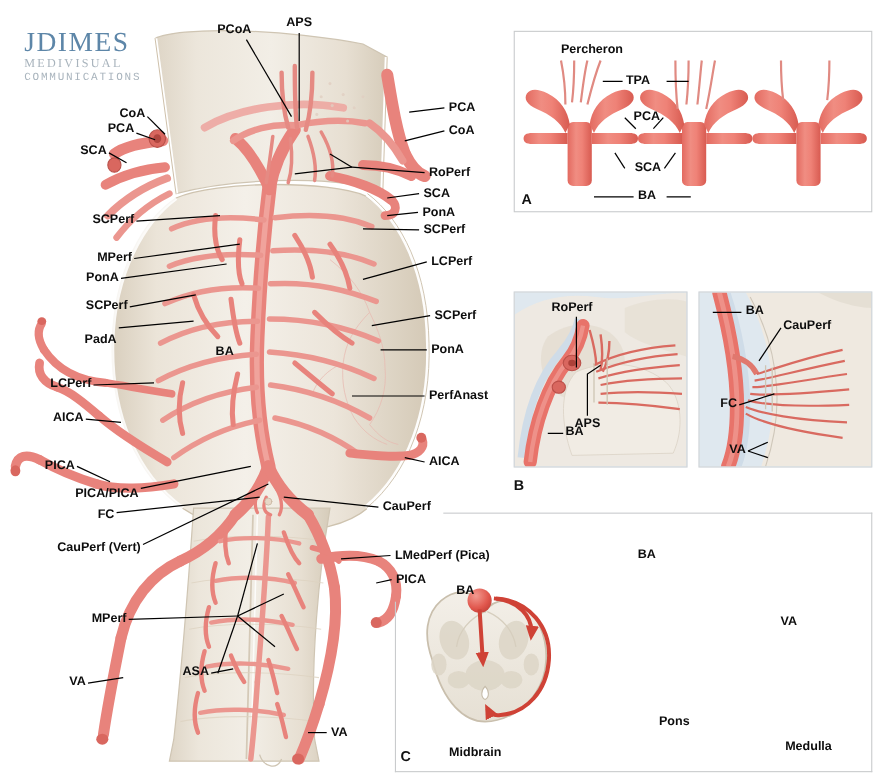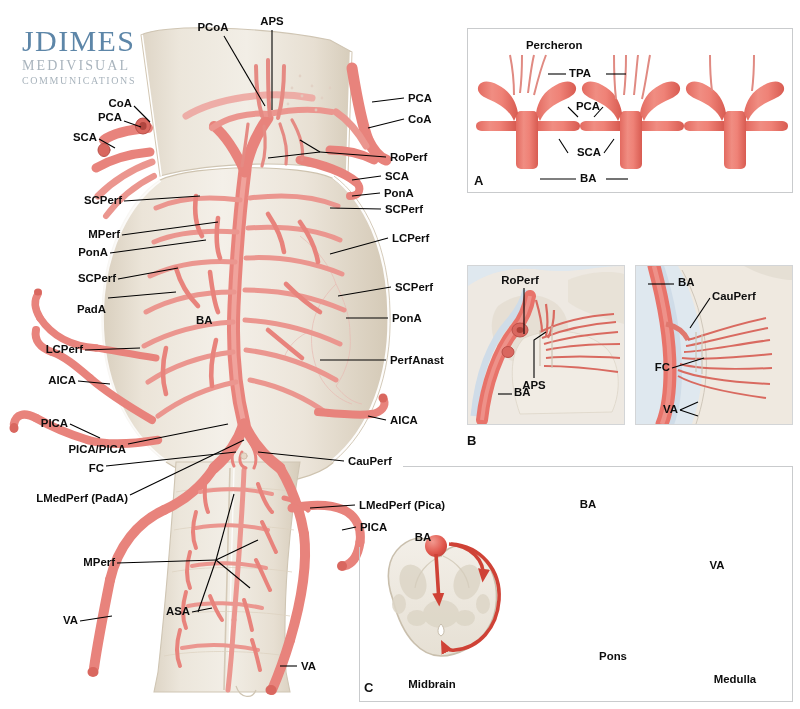--- a/index.html
+++ b/index.html
@@ -10,30 +10,30 @@
     font-family:"Liberation Sans", sans-serif;
     overflow:hidden;
     position:relative;
   }
   #root{position:relative;width:800px;height:709px;}
 
   
   .logo{position:absolute;left:22px;top:26px;user-select:none;}
   .logo-main{
     font-family:"Liberation Serif", serif;
-    font-size:30px;letter-spacing:1.4px;color:#5d86a8;
+    font-size:25px;letter-spacing:1.4px;color:#5d86a8;
     line-height:1.0;font-weight:400;
   }
   .logo-sub1{
     font-family:"Liberation Serif", serif;
-    font-size:14px;letter-spacing:2.1px;color:#a9b4bd;
+    font-size:11px;letter-spacing:2.1px;color:#a9b4bd;
     line-height:1.25;margin-top:1px;
   }
   .logo-sub2{
-    font-family:Liberation Serif, serif;
+    font-family:Liberation Mono, monospace;
     font-size:10px;letter-spacing:1.6px;color:#a9b4bd;
     line-height:1.25;
   }
 
   
   .lbl{
     position:absolute;
     font-size:11.4px;font-weight:bold;color:#0d0d0d;
     white-space:nowrap;line-height:1;text-align:right;
   }
@@ -361,21 +361,21 @@
     <div class="lbl r" style="left:122px;top:195px">SCPerf</div>
     <div class="lbl r" style="left:120px;top:229px">MPerf</div>
     <div class="lbl r" style="left:108px;top:247px">PonA</div>
     <div class="lbl r" style="left:116px;top:273px">SCPerf</div>
     <div class="lbl r" style="left:106px;top:304px">PadA</div>
     <div class="lbl r" style="left:83px;top:344px">LCPerf</div>
     <div class="lbl r" style="left:76px;top:375px">AICA</div>
     <div class="lbl r" style="left:68px;top:418px">PICA</div>
     <div class="lbl r" style="left:126px;top:444px">PICA/PICA</div>
     <div class="lbl r" style="left:104px;top:463px">FC</div>
-    <div class="lbl r" style="left:128px;top:493px">LMedPerf (PadA)</div>
+    <div class="lbl r" style="left:128px;top:493px">CauPerf (Vert)</div>
     <div class="lbl r" style="left:115px;top:557px">MPerf</div>
     <div class="lbl r" style="left:78px;top:615px">VA</div>
     <div class="lbl r" style="left:190px;top:606px">ASA</div>
 
     <div class="lbl" style="left:408px;top:93px">PCA</div>
     <div class="lbl" style="left:408px;top:114px">CoA</div>
     <div class="lbl" style="left:390px;top:152px">RoPerf</div>
     <div class="lbl" style="left:385px;top:171px">SCA</div>
     <div class="lbl" style="left:384px;top:188px">PonA</div>
     <div class="lbl" style="left:385px;top:204px">SCPerf</div>
@@ -452,21 +452,21 @@
         <path d="M138 45 L158 45"></path>
         <path d="M100 78 L110 88"></path>
         <path d="M135 78 L126 88"></path>
         <path d="M100 124 L91 110"></path>
         <path d="M136 124 L146 110"></path>
         <path d="M72 150 L108 150"></path>
         <path d="M138 150 L160 150"></path>
       </g>
     </svg>
 
-    <div class="lbl" style="left:58px;top:11px">Percheron</div>
+    <div class="lbl" style="left:42px;top:11px">Percheron</div>
     <div class="lbl" style="left:101px;top:39px">TPA</div>
     <div class="lbl" style="left:108px;top:72px">PCA</div>
     <div class="lbl" style="left:109px;top:118px">SCA</div>
     <div class="lbl" style="left:112px;top:144px">BA</div>
 
     <div class="panel-letter" style="left:6px;bottom:4px">A</div>
   </div>
 
   <div style="position:absolute;left:467px;top:265px;width:326px;height:190px">
 

